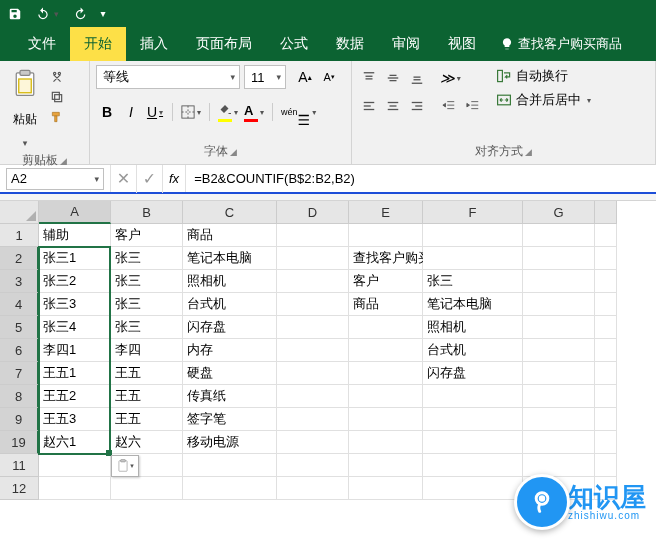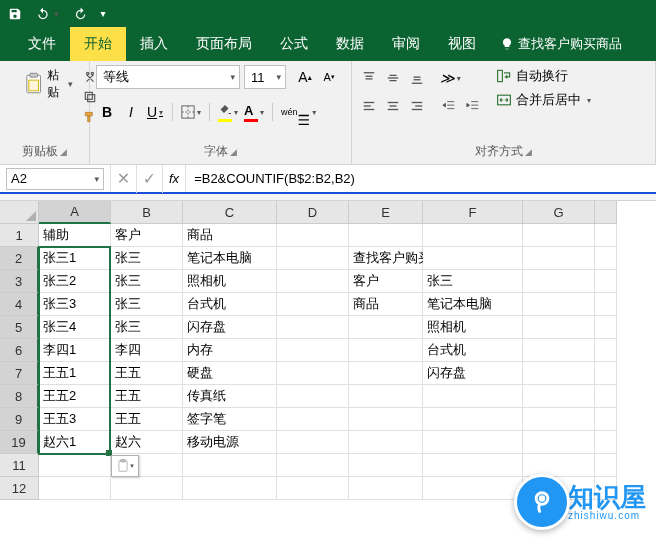--- a/index.html
+++ b/index.html
@@ -10,21 +10,21 @@
 .ribbon-tabs { background: #0c6332; height: 34px; display: flex; align-items: flex-end; padding-left: 14px; }
 .ribbon-tab { color: #fff; font-size: 14px; padding: 8px 14px; cursor: pointer; }
 .ribbon-tab.active { background: #fde047; color: #0c6332; }
 .tell-me { color: #fff; font-size: 13px; display: flex; align-items: center; gap: 4px; margin-left: 6px; padding: 8px 4px; }
 .tell-me svg { width: 14px; height: 14px; }
 .ribbon-body { background: #f1f1f1; border-bottom: 1px solid #d4d4d4; height: 104px; display: flex; }
 .ribbon-group { border-right: 1px solid #d4d4d4; display: flex; flex-direction: column; justify-content: space-between; padding: 4px 6px 2px; }
 .group-content { display: flex; align-items: flex-start; gap: 4px; flex: 1; }
 .group-label { font-size: 12px; color: #5a5a5a; text-align: center; padding: 2px 0; display: flex; align-items: center; justify-content: center; gap: 2px; }
 .dialog-launcher { font-size: 9px; color: #888; }
-.paste-btn { display: flex; flex-direction: row; align-items: center; gap: 2px; padding: 2px 4px; margin-left: 12px; }
+.paste-btn { display: flex; flex-direction: column; align-items: center; gap: 10px; padding: 2px 4px; }
 .paste-btn svg { width: 30px; height: 34px; }
 .paste-label { font-size: 12px; }
 .mini-col { display: flex; flex-direction: column; gap: 4px; padding-top: 4px; }
 .mini-btn { width: 18px; height: 16px; display: flex; align-items: center; justify-content: center; }
 .font-group .row1 { display: flex; gap: 4px; align-items: center; }
 .font-select { border: 1px solid #c0c0c0; background: #fff; height: 24px; font-size: 13px; display: flex; align-items: center; padding: 0 4px 0 6px; justify-content: space-between; }
 .font-name { width: 144px; }
 .font-size { width: 42px; }
 .chev { font-size: 9px; color: #555; }
 .grow-shrink { display: flex; gap: 2px; margin-left: 4px; }

